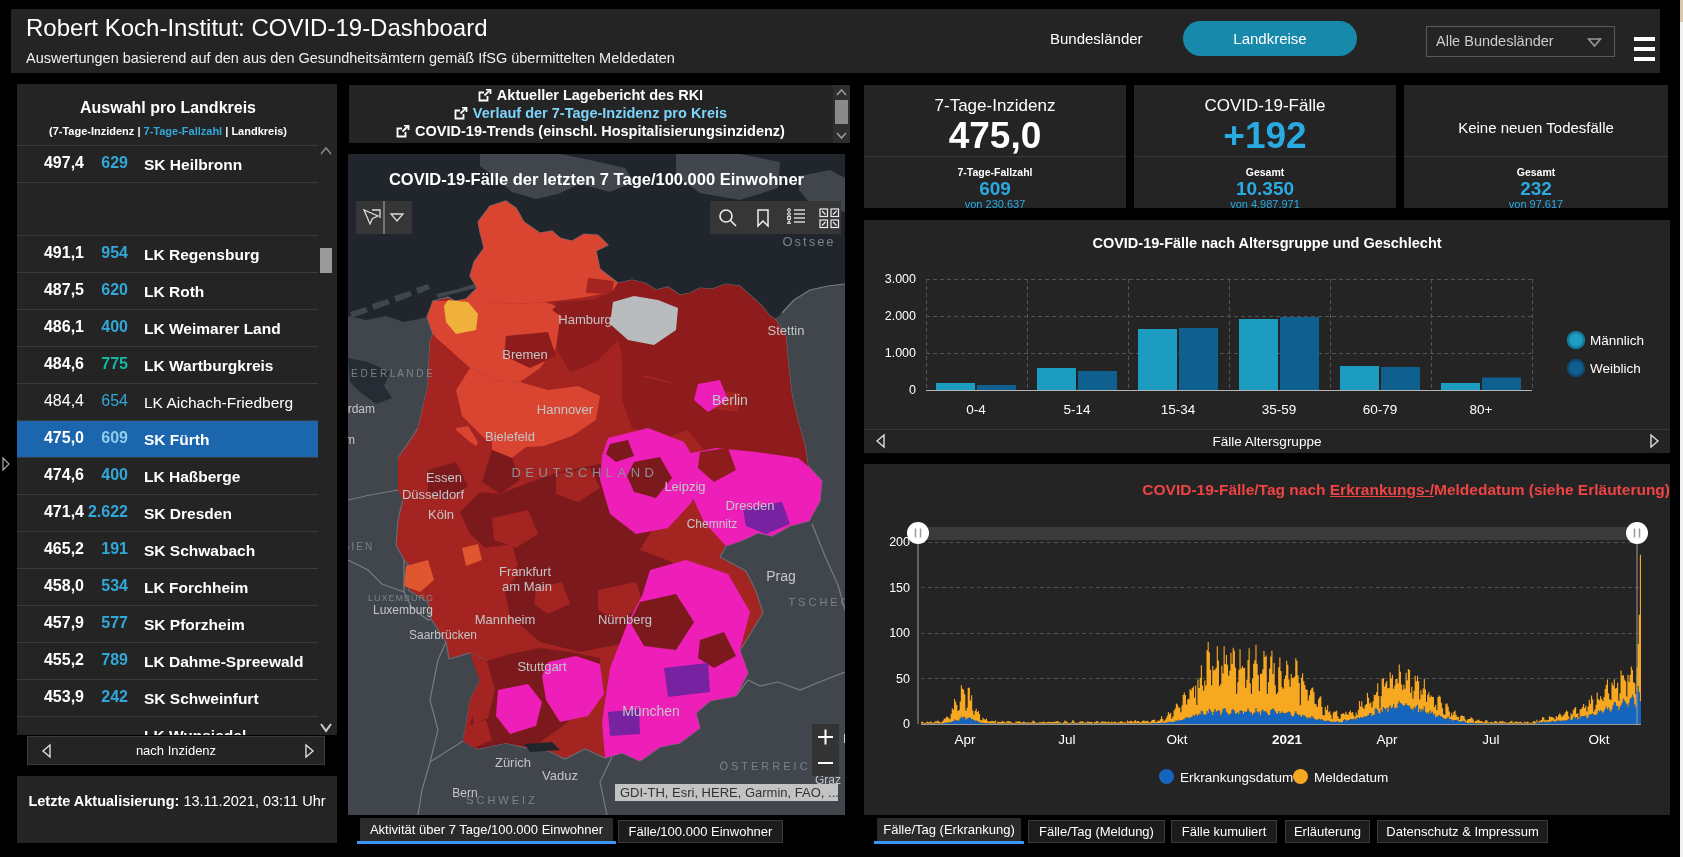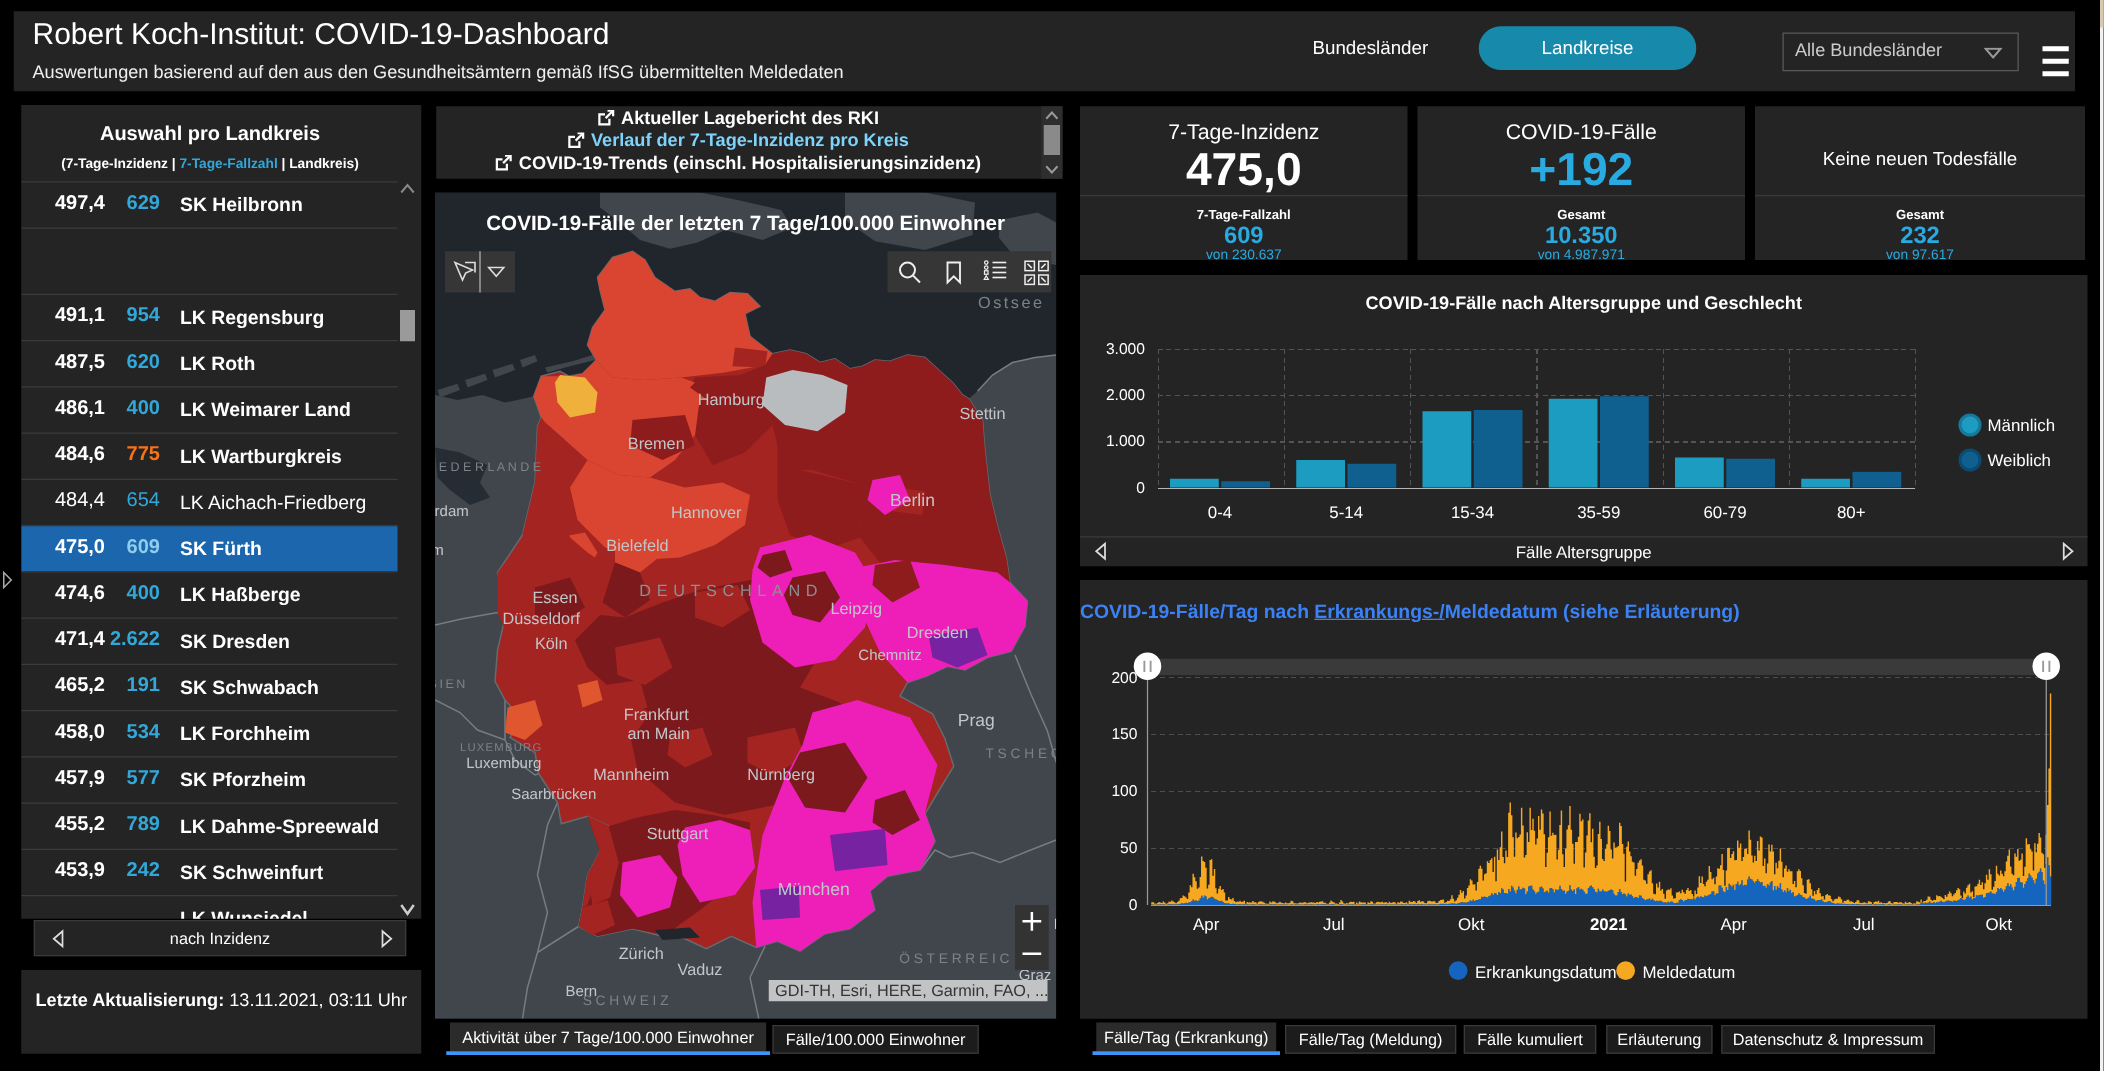--- a/index.html
+++ b/index.html
@@ -52,21 +52,21 @@
       </div>
 <div class="abs" style="left:0px;top:225px;width:301px;height:1px;background:#3b3b3b;"></div>
 <div class="abs" style="left:0px;top:226px;width:301px;height:36px;color:#fff;font-weight:bold;font-size:16px;white-space:nowrap;">
         <div class="abs" style="right:234px;top:8px;">486,1</div>
         <div class="abs" style="right:190px;top:8px;color:#31a8d9;">400</div>
         <div class="abs" style="left:127px;top:8px;line-height:22px;font-size:15.5px;">LK Weimarer Land</div>
       </div>
 <div class="abs" style="left:0px;top:262px;width:301px;height:1px;background:#3b3b3b;"></div>
 <div class="abs" style="left:0px;top:263px;width:301px;height:36px;color:#fff;font-weight:bold;font-size:16px;white-space:nowrap;">
         <div class="abs" style="right:234px;top:8px;">484,6</div>
-        <div class="abs" style="right:190px;top:8px;color:#f97316;">775</div>
+        <div class="abs" style="right:190px;top:8px;color:#14b8a6;">775</div>
         <div class="abs" style="left:127px;top:8px;line-height:22px;font-size:15.5px;">LK Wartburgkreis</div>
       </div>
 <div class="abs" style="left:0px;top:299px;width:301px;height:1px;background:#3b3b3b;"></div>
 <div class="abs" style="left:0px;top:300px;width:301px;height:36px;color:#fff;font-weight:normal;font-size:16px;white-space:nowrap;">
         <div class="abs" style="right:234px;top:8px;">484,4</div>
         <div class="abs" style="right:190px;top:8px;color:#31a8d9;">654</div>
         <div class="abs" style="left:127px;top:8px;line-height:22px;font-size:15.5px;">LK Aichach-Friedberg</div>
       </div>
 <div class="abs" style="left:0px;top:336px;width:301px;height:1px;background:#3b3b3b;"></div>
 <div class="abs" style="left:0px;top:337px;width:301px;height:36px;background:#1b66ad;color:#fff;font-weight:bold;font-size:16px;white-space:nowrap;">
@@ -397,21 +397,21 @@
   <div class="abs" style="width:100%;top:214px;text-align:center;font-size:13.5px;color:#fff;">Fälle Altersgruppe</div>
   <svg class="abs" style="left:10px;top:213px;" width="12" height="16">
         <path d="M10 2 L3 8 L10 14 Z" stroke="#ddd" stroke-width="1.4" fill="none"></path>
       </svg>
   <svg class="abs" style="left:785px;top:213px;" width="12" height="16">
         <path d="M2 2 L9 8 L2 14 Z" stroke="#ddd" stroke-width="1.4" fill="none"></path>
       </svg>
 </div>
 
 <div class="panel" style="left:864px;top:464px;width:806px;height:351px;">
-  <div class="abs" style="width:100%;top:17px;text-align:left;font-weight:bold;font-size:15.5px;color:#3b82f6;">COVID-19-Fälle/Tag nach <span style="text-decoration:underline;">Erkrankungs-/</span>Meldedatum (siehe Erläuterung)</div>
+  <div class="abs" style="width:100%;top:17px;text-align:right;font-weight:bold;font-size:15.5px;color:#ef4444;">COVID-19-Fälle/Tag nach <span style="text-decoration:underline;">Erkrankungs-/</span>Meldedatum (siehe Erläuterung)</div>
   <svg class="abs" style="left:0;top:0;" width="806" height="351">
         <rect x="47" y="63" width="730" height="13" rx="6" fill="#3a3a3a"></rect>
         <text x="46" y="264" fill="#fff" font-size="12.5" text-anchor="end">0</text>
         <line x1="57" y1="214.5" x2="777" y2="214.5" stroke="#4e4e4e" stroke-width="1" stroke-dasharray="4,3" shape-rendering="crispEdges"></line>
         <text x="46" y="218.5" fill="#fff" font-size="12.5" text-anchor="end">50</text>
         <line x1="57" y1="169.0" x2="777" y2="169.0" stroke="#4e4e4e" stroke-width="1" stroke-dasharray="4,3" shape-rendering="crispEdges"></line>
         <text x="46" y="173" fill="#fff" font-size="12.5" text-anchor="end">100</text>
         <line x1="57" y1="123.5" x2="777" y2="123.5" stroke="#4e4e4e" stroke-width="1" stroke-dasharray="4,3" shape-rendering="crispEdges"></line>
         <text x="46" y="127.5" fill="#fff" font-size="12.5" text-anchor="end">150</text>
         <line x1="57" y1="78.0" x2="777" y2="78.0" stroke="#4e4e4e" stroke-width="1" stroke-dasharray="4,3" shape-rendering="crispEdges"></line>

